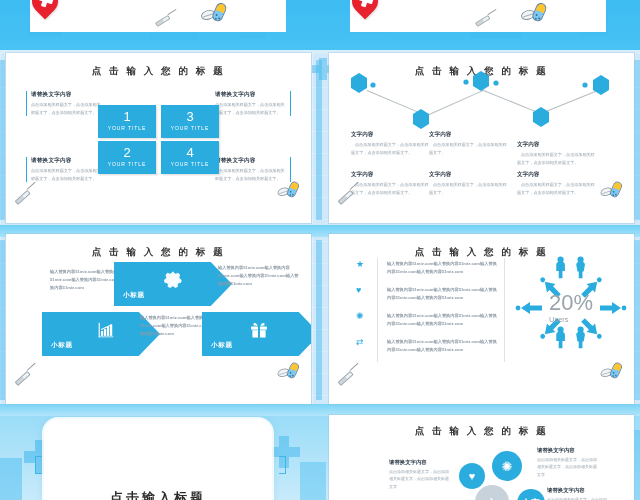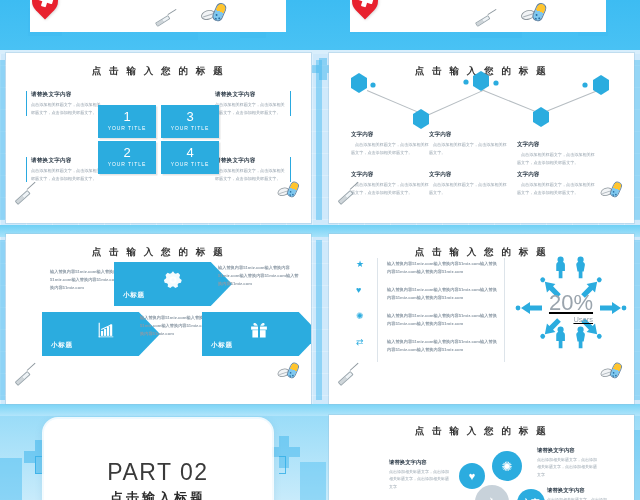--- a/index.html
+++ b/index.html
@@ -104,21 +104,21 @@
   .arrow .gl{ position:absolute; left:50%; top:7px; transform:translateX(-50%); }
   .atxt{ position:absolute; width:84px; font-size:4.2px; color:#8d9aa6; line-height:1.95; font-weight:bold; }
 
   
   .s4-row{ position:absolute; width:170px; }
   .s4-row p{ font-size:4.2px; color:#8d9aa6; line-height:1.9; font-weight:bold; }
   .s4-ic{ position:absolute; color:#2bacdf; font-size:9px; line-height:1; }
   .s4-div{ position:absolute; width:1px; background:#dde4ea; }
   .burst{ position:absolute; }
   .burst .pct{ position:absolute; left:50%; top:50%; transform:translate(-50%,-50%);
-    text-align:right;text-decoration:underline; }
+    text-align:left; }
   .burst .pct b{ display:block; font-size:22px; font-weight:400; color:#9aa4ad; line-height:1; }
   .burst .pct span{ display:block; font-size:7.5px; color:#9aa4ad; margin-top:1px; }
 
   
   .card5{
     position:absolute; background:#fff; border-radius:14px;
     box-shadow:0 0 0 2px rgba(255,255,255,.85), 0 2px 10px rgba(40,110,160,.18);
   }
   .card5 .part{ position:absolute; left:0; right:0; text-align:center;
     font-size:23px; color:#3a3a3a; letter-spacing:1.5px; font-weight:400; }
@@ -481,21 +481,20 @@
       <div class="pill-cap">
           <s style="left:2px;top:12px;"></s>
           <s style="left:6px;top:14px;"></s>
           <s style="left:3px;top:16px;"></s>
         </div>
     </div>
   </div>
 
   <div class="slide" style="left:6px;top:415px;width:305px;height:85px;background:transparent;box-shadow:none;">
     <div class="card5" style="left:38px;top:4px;width:228px;height:96px;">
-      <div class="part" style="top:40px;">PART 02</div>
       <div class="sub" style="top:70px;">点击输入标题</div>
     </div>
     <div class="brk" style="left:29px;top:41px;border-right:none;"></div>
     <div class="brk" style="left:273px;top:41px;border-left:none;"></div>
   </div>
 
   <div class="slide" style="left:329px;top:415px;width:305px;height:85px;">
     <div class="ttl" style="top:10px;">点 击 输 入 您 的 标 题</div>
 
     <div class="s6-item" style="left:60px;top:44px;">

